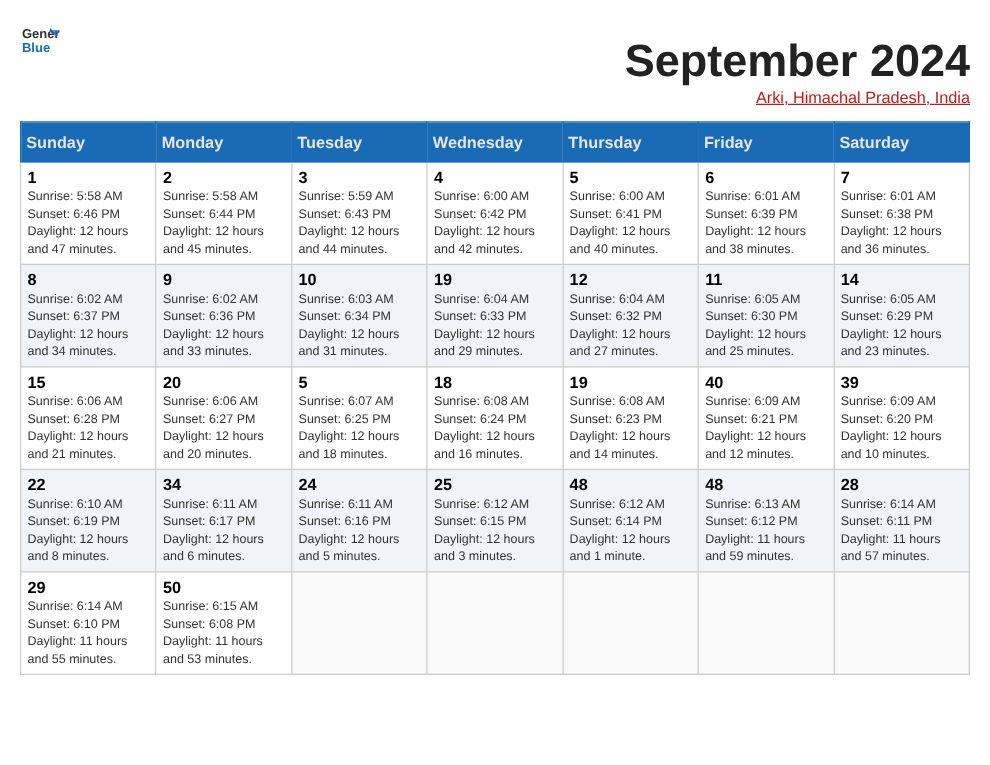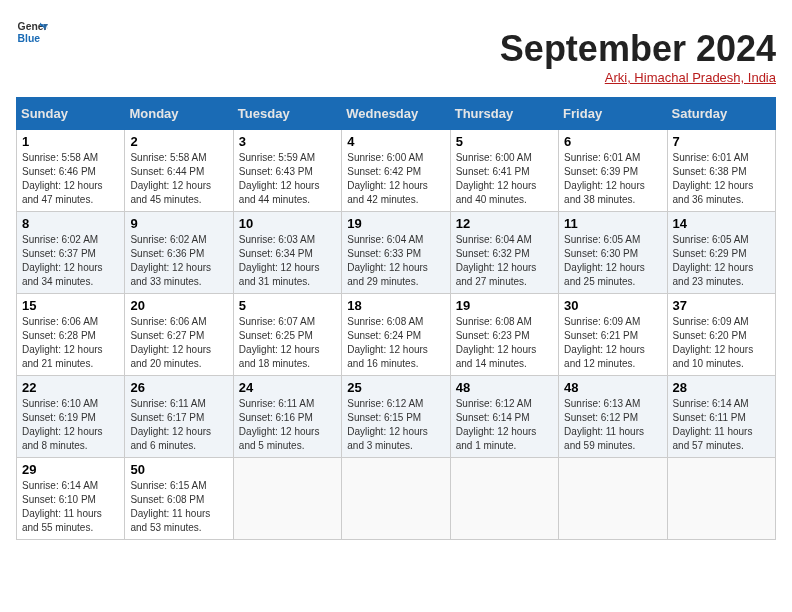--- a/index.html
+++ b/index.html
@@ -187,35 +187,35 @@
         </td>
         <td>
           <span class="day-num">18</span>
           <div class="day-info">Sunrise: 6:08 AM<br>Sunset: 6:24 PM<br>Daylight: 12 hours and 16 minutes.</div>
         </td>
         <td>
           <span class="day-num">19</span>
           <div class="day-info">Sunrise: 6:08 AM<br>Sunset: 6:23 PM<br>Daylight: 12 hours and 14 minutes.</div>
         </td>
         <td>
-          <span class="day-num">30</span>
+          <span class="day-num">40</span>
           <div class="day-info">Sunrise: 6:09 AM<br>Sunset: 6:21 PM<br>Daylight: 12 hours and 12 minutes.</div>
         </td>
         <td>
-          <span class="day-num">37</span>
+          <span class="day-num">39</span>
           <div class="day-info">Sunrise: 6:09 AM<br>Sunset: 6:20 PM<br>Daylight: 12 hours and 10 minutes.</div>
         </td>
       </tr>
       <tr>
         <td>
           <span class="day-num">22</span>
           <div class="day-info">Sunrise: 6:10 AM<br>Sunset: 6:19 PM<br>Daylight: 12 hours and 8 minutes.</div>
         </td>
         <td>
-          <span class="day-num">26</span>
+          <span class="day-num">34</span>
           <div class="day-info">Sunrise: 6:11 AM<br>Sunset: 6:17 PM<br>Daylight: 12 hours and 6 minutes.</div>
         </td>
         <td>
           <span class="day-num">24</span>
           <div class="day-info">Sunrise: 6:11 AM<br>Sunset: 6:16 PM<br>Daylight: 12 hours and 5 minutes.</div>
         </td>
         <td>
           <span class="day-num">25</span>
           <div class="day-info">Sunrise: 6:12 AM<br>Sunset: 6:15 PM<br>Daylight: 12 hours and 3 minutes.</div>
         </td>

